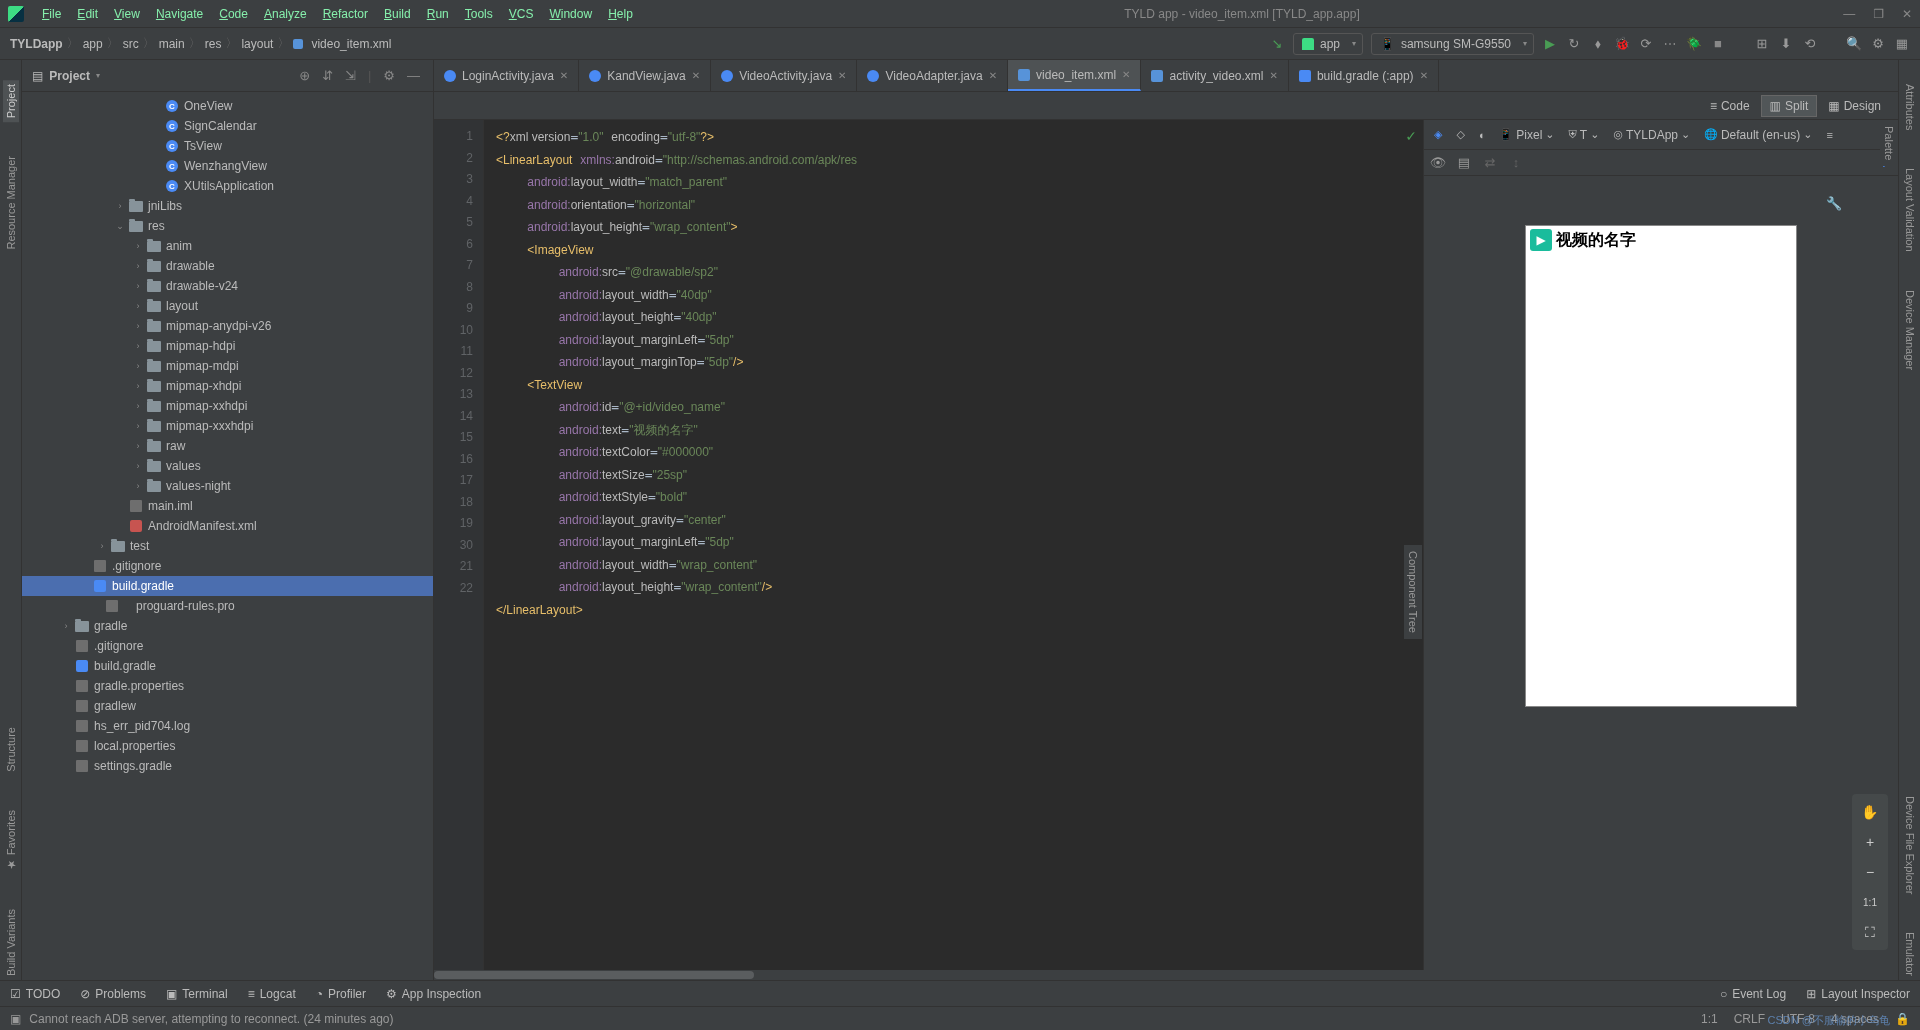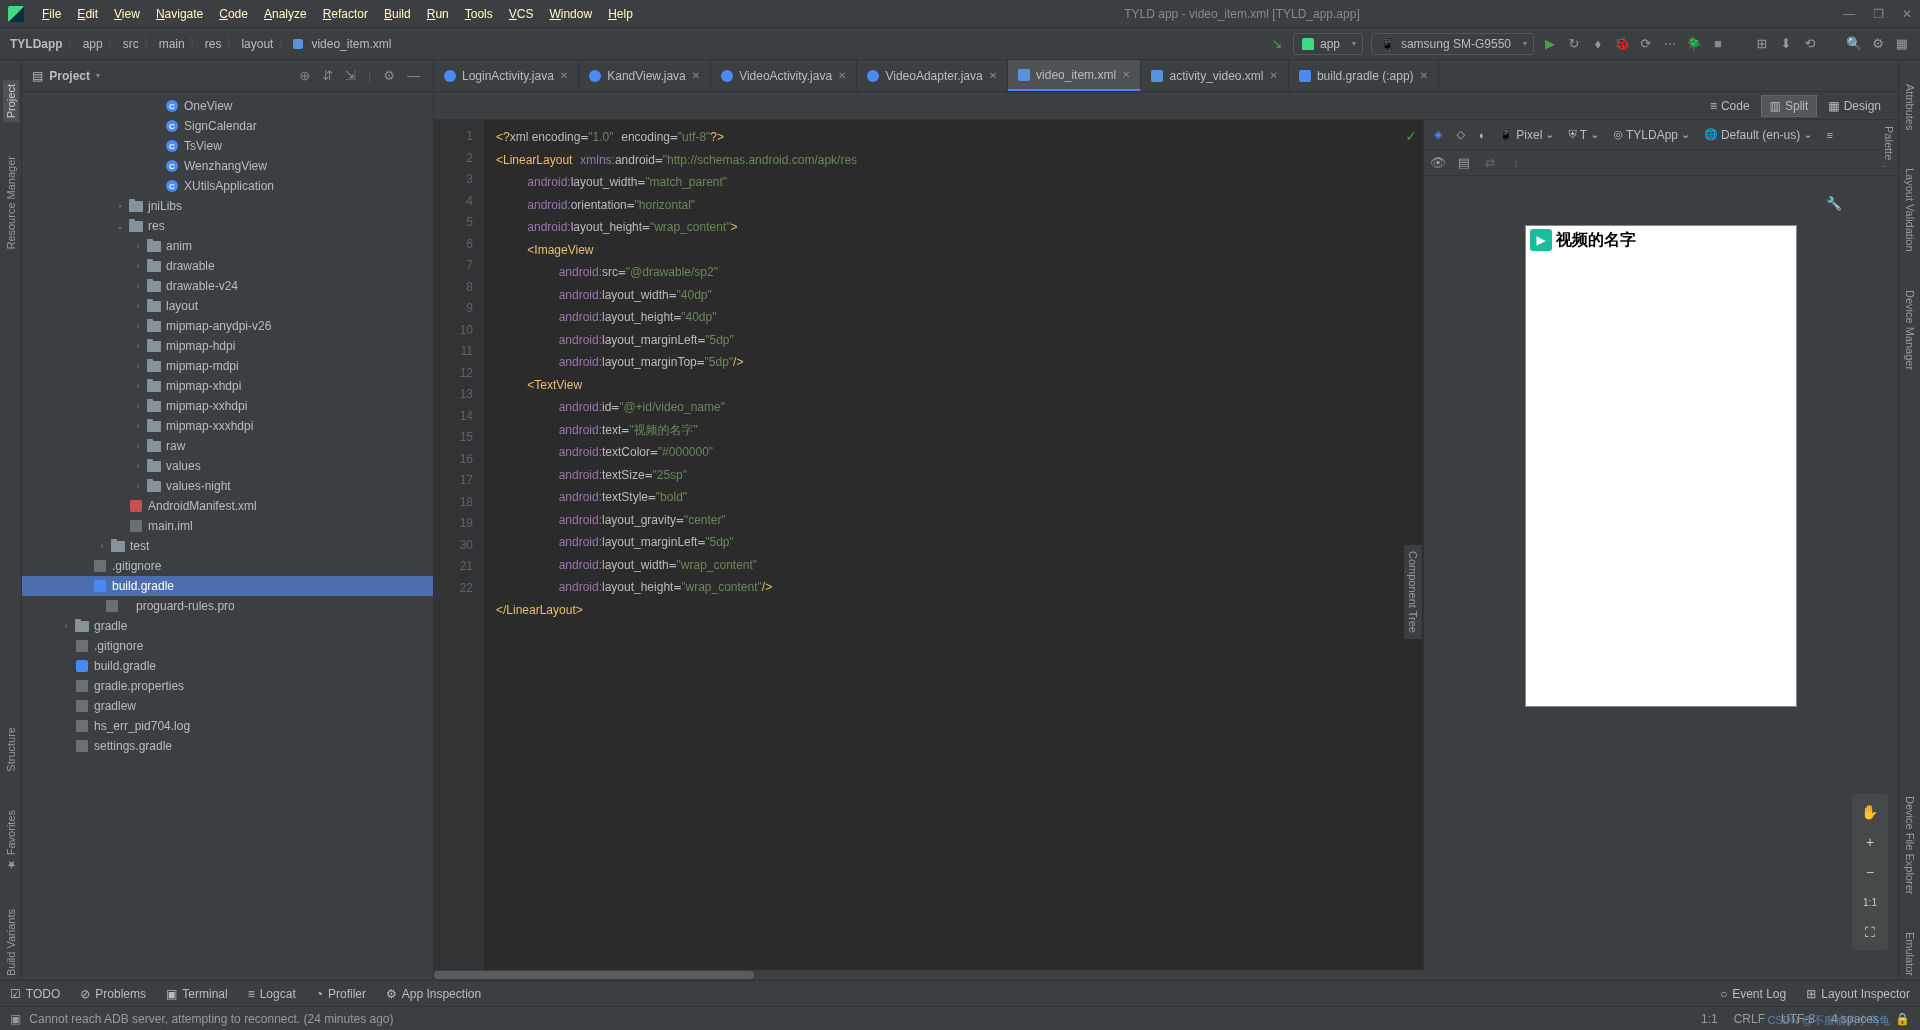--- a/index.html
+++ b/index.html
@@ -1,19 +1,19 @@
 <!DOCTYPE html>
 <html><head>
 <meta charset="utf-8">
 <style>
 *{margin:0;padding:0;box-sizing:border-box;font-family:'Segoe UI',Arial,sans-serif;font-size:12px;user-select:none}
 body{background:#3c3f41;color:#bbb;width:1920px;height:1030px;overflow:hidden;display:flex;flex-direction:column}
 .menubar{height:28px;background:#3c3f41;display:flex;align-items:center;padding:0 8px;gap:2px;border-bottom:1px solid #323232}
 .menubar .logo{width:16px;height:16px;margin-right:8px;background:linear-gradient(135deg,#3ddc84 50%,#073042 50%);border-radius:2px}
-.menu-item{padding:4px 8px;cursor:pointer;color:#fef9c3}
+.menu-item{padding:4px 8px;cursor:pointer;color:#86efac}
 .menu-item u{text-decoration:underline}
 .title-center{flex:1;text-align:center;color:#888}
 .win-controls{display:flex;gap:18px;margin-left:auto;color:#888}
 .win-controls span{cursor:pointer}
 .toolbar{height:32px;background:#3c3f41;display:flex;align-items:center;padding:0 10px;border-bottom:1px solid #323232}
 .breadcrumb{display:flex;align-items:center;gap:4px;color:#bbb}
 .breadcrumb .sep{color:#666}
 .breadcrumb .crumb{cursor:pointer}
 .toolbar-right{margin-left:auto;display:flex;align-items:center;gap:8px}
 .run-config{background:#3c3f41;border:1px solid #555;padding:3px 22px 3px 8px;border-radius:3px;display:flex;align-items:center;gap:6px;cursor:pointer;color:#bbb;position:relative}
@@ -319,31 +319,31 @@
         <div class="tree-item" style="padding-left: 108px;">
           <span class="arrow">›</span>
           <span class="ticon">
             <span class="fold"></span>
           </span>
           <span>values-night</span>
         </div>
         <div class="tree-item" style="padding-left: 90px;">
           <span class="arrow"></span>
           <span class="ticon">
+            <span class="file-icon"></span>
+          </span>
+          <span>main.iml</span>
+        </div>
+        <div class="tree-item" style="padding-left: 90px;">
+          <span class="arrow"></span>
+          <span class="ticon">
             <span class="xml-icon"></span>
           </span>
           <span>AndroidManifest.xml</span>
         </div>
-        <div class="tree-item" style="padding-left: 90px;">
-          <span class="arrow"></span>
-          <span class="ticon">
-            <span class="file-icon"></span>
-          </span>
-          <span>main.iml</span>
-        </div>
         <div class="tree-item" style="padding-left: 72px;">
           <span class="arrow">›</span>
           <span class="ticon">
             <span class="fold"></span>
           </span>
           <span>test</span>
         </div>
         <div class="tree-item" style="padding-left: 54px;">
           <span class="arrow"></span>
           <span class="ticon">
@@ -399,20 +399,27 @@
             <span class="file-icon"></span>
           </span>
           <span>gradlew</span>
         </div>
         <div class="tree-item" style="padding-left: 36px;">
           <span class="arrow"></span>
           <span class="ticon">
             <span class="file-icon"></span>
           </span>
           <span>hs_err_pid704.log</span>
+        </div>
+        <div class="tree-item" style="padding-left: 36px;">
+          <span class="arrow"></span>
+          <span class="ticon">
+            <span class="file-icon"></span>
+          </span>
+          <span>local.properties</span>
         </div>
         <div class="tree-item" style="padding-left: 36px;">
           <span class="arrow"></span>
           <span class="ticon">
             <span class="file-icon"></span>
           </span>
           <span>settings.gradle</span>
         </div>
       </div>
   </div>
@@ -488,21 +495,21 @@
             <div>14</div>
             <div>15</div>
             <div>16</div>
             <div>17</div>
             <div>18</div>
             <div>19</div>
             <div>30</div>
             <div>21</div>
             <div>22</div>
           </div>
-        <div class="code" id="code"><span class="code-status">✓</span><span class="tag">&lt;?</span><span class="attr">xml encoding</span>=<span class="str">"1.0"</span> <span class="attr">encoding</span>=<span class="str">"utf-8"</span><span class="tag">?&gt;</span>
+        <div class="code" id="code"><span class="code-status">✓</span><span class="tag">&lt;?</span><span class="attr">xml version</span>=<span class="str">"1.0"</span> <span class="attr">encoding</span>=<span class="str">"utf-8"</span><span class="tag">?&gt;</span>
 <span class="tag">&lt;LinearLayout</span> <span class="ns">xmlns:</span><span class="attr">android</span>=<span class="str">"http://schemas.android.com/apk/res</span>
     <span class="ns">android:</span><span class="attr">layout_width</span>=<span class="str">"match_parent"</span>
     <span class="ns">android:</span><span class="attr">orientation</span>=<span class="str">"horizontal"</span>
     <span class="ns">android:</span><span class="attr">layout_height</span>=<span class="str">"wrap_content"</span><span class="tag">&gt;</span>
     <span class="tag">&lt;ImageView</span>
         <span class="ns">android:</span><span class="attr">src</span>=<span class="str">"@drawable/sp2"</span>
         <span class="ns">android:</span><span class="attr">layout_width</span>=<span class="str">"40dp"</span>
         <span class="ns">android:</span><span class="attr">layout_height</span>=<span class="str">"40dp"</span>
         <span class="ns">android:</span><span class="attr">layout_marginLeft</span>=<span class="str">"5dp"</span>
         <span class="ns">android:</span><span class="attr">layout_marginTop</span>=<span class="str">"5dp"</span><span class="tag">/&gt;</span>

